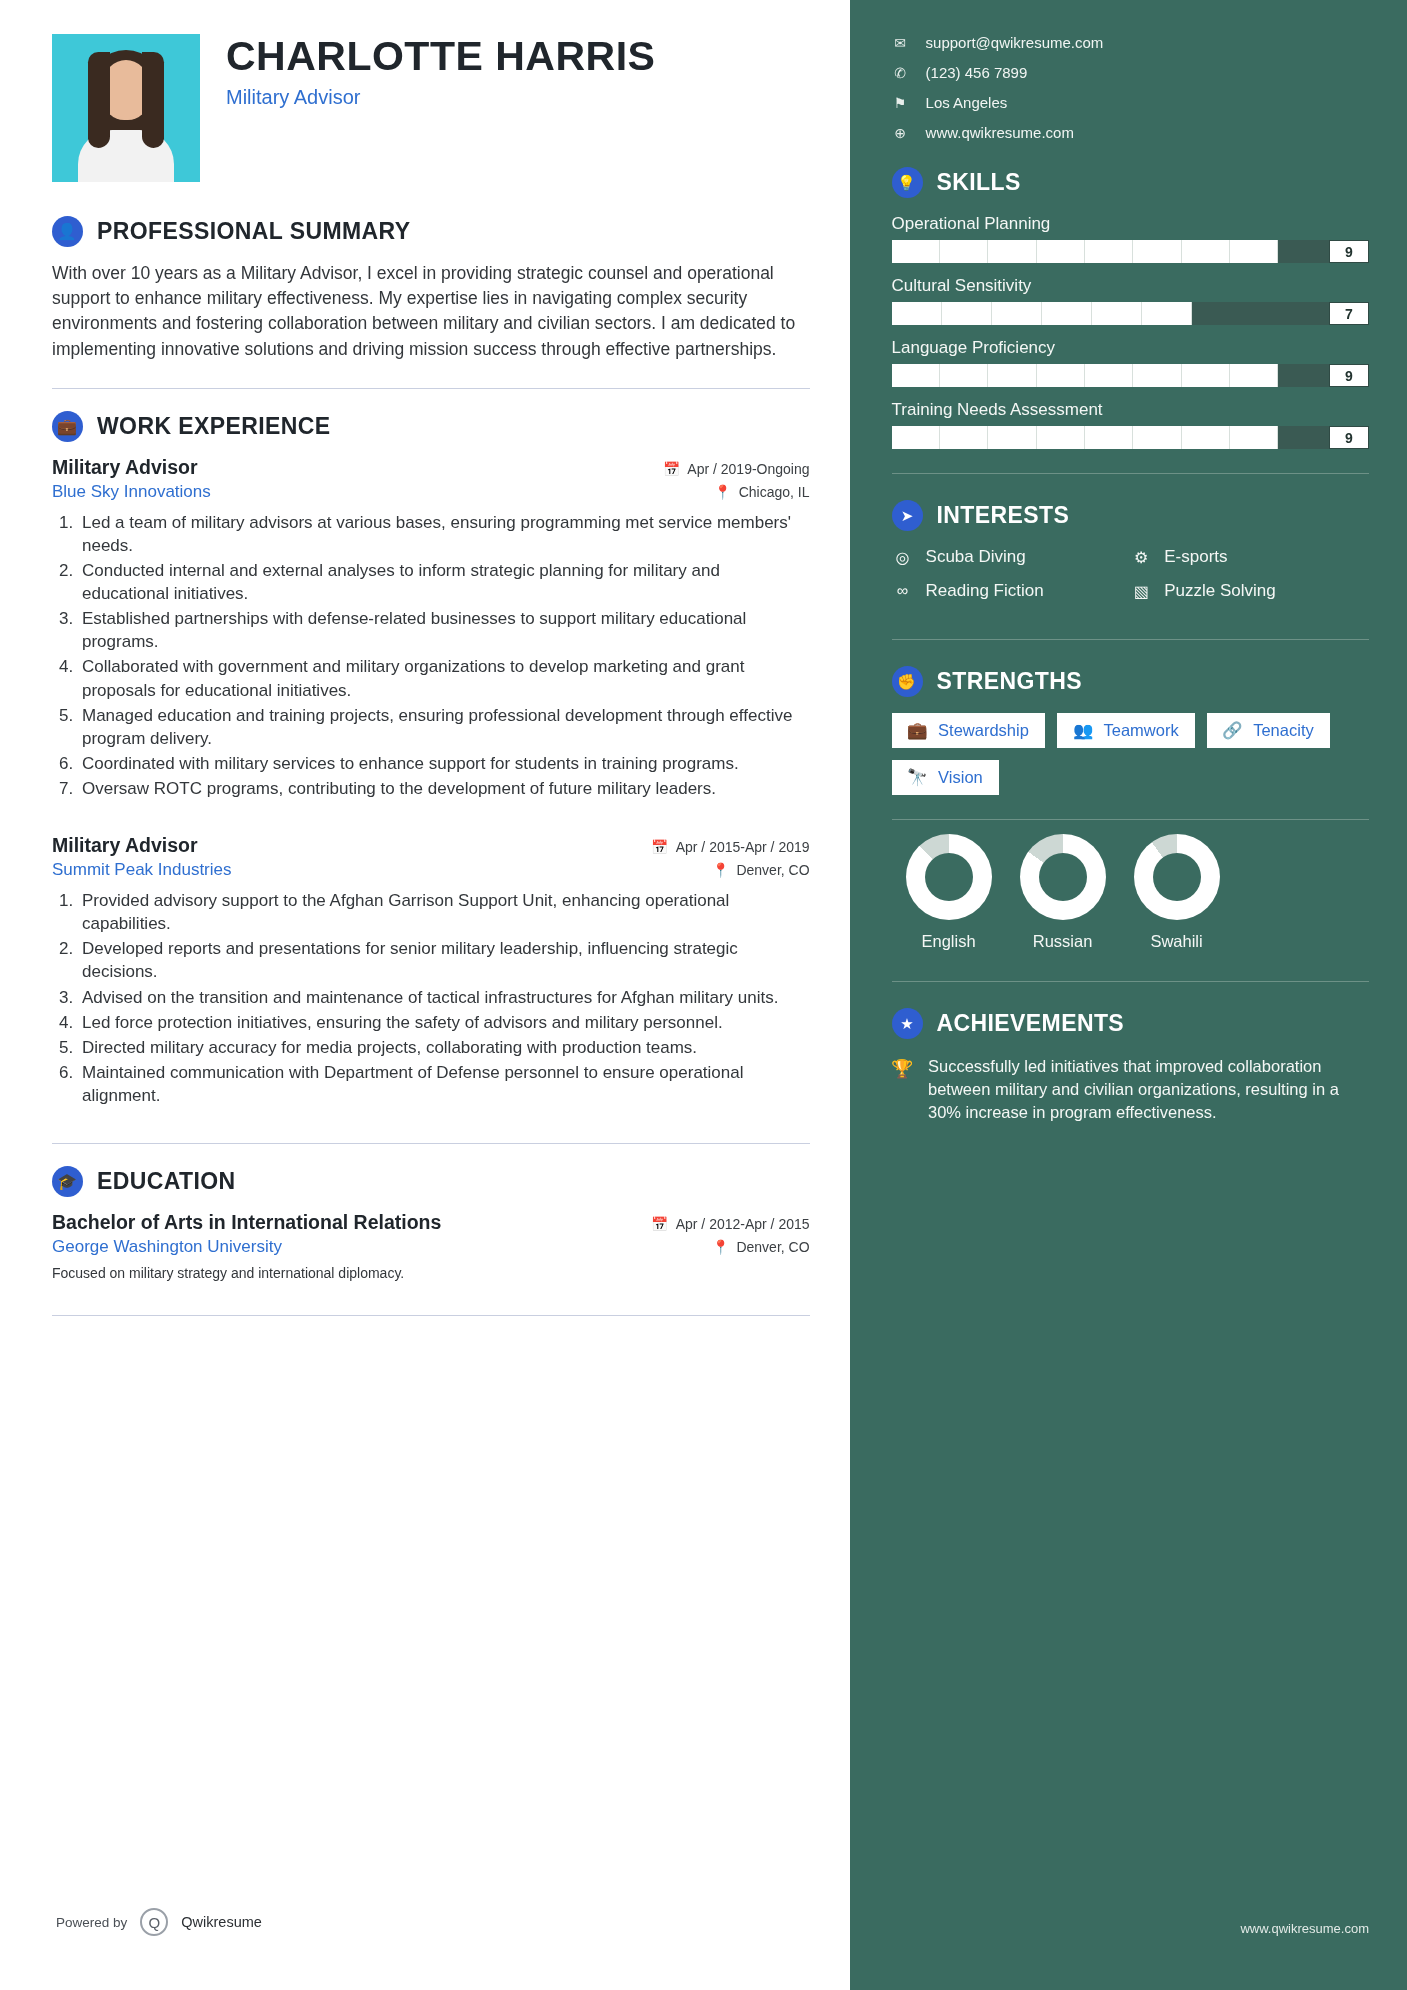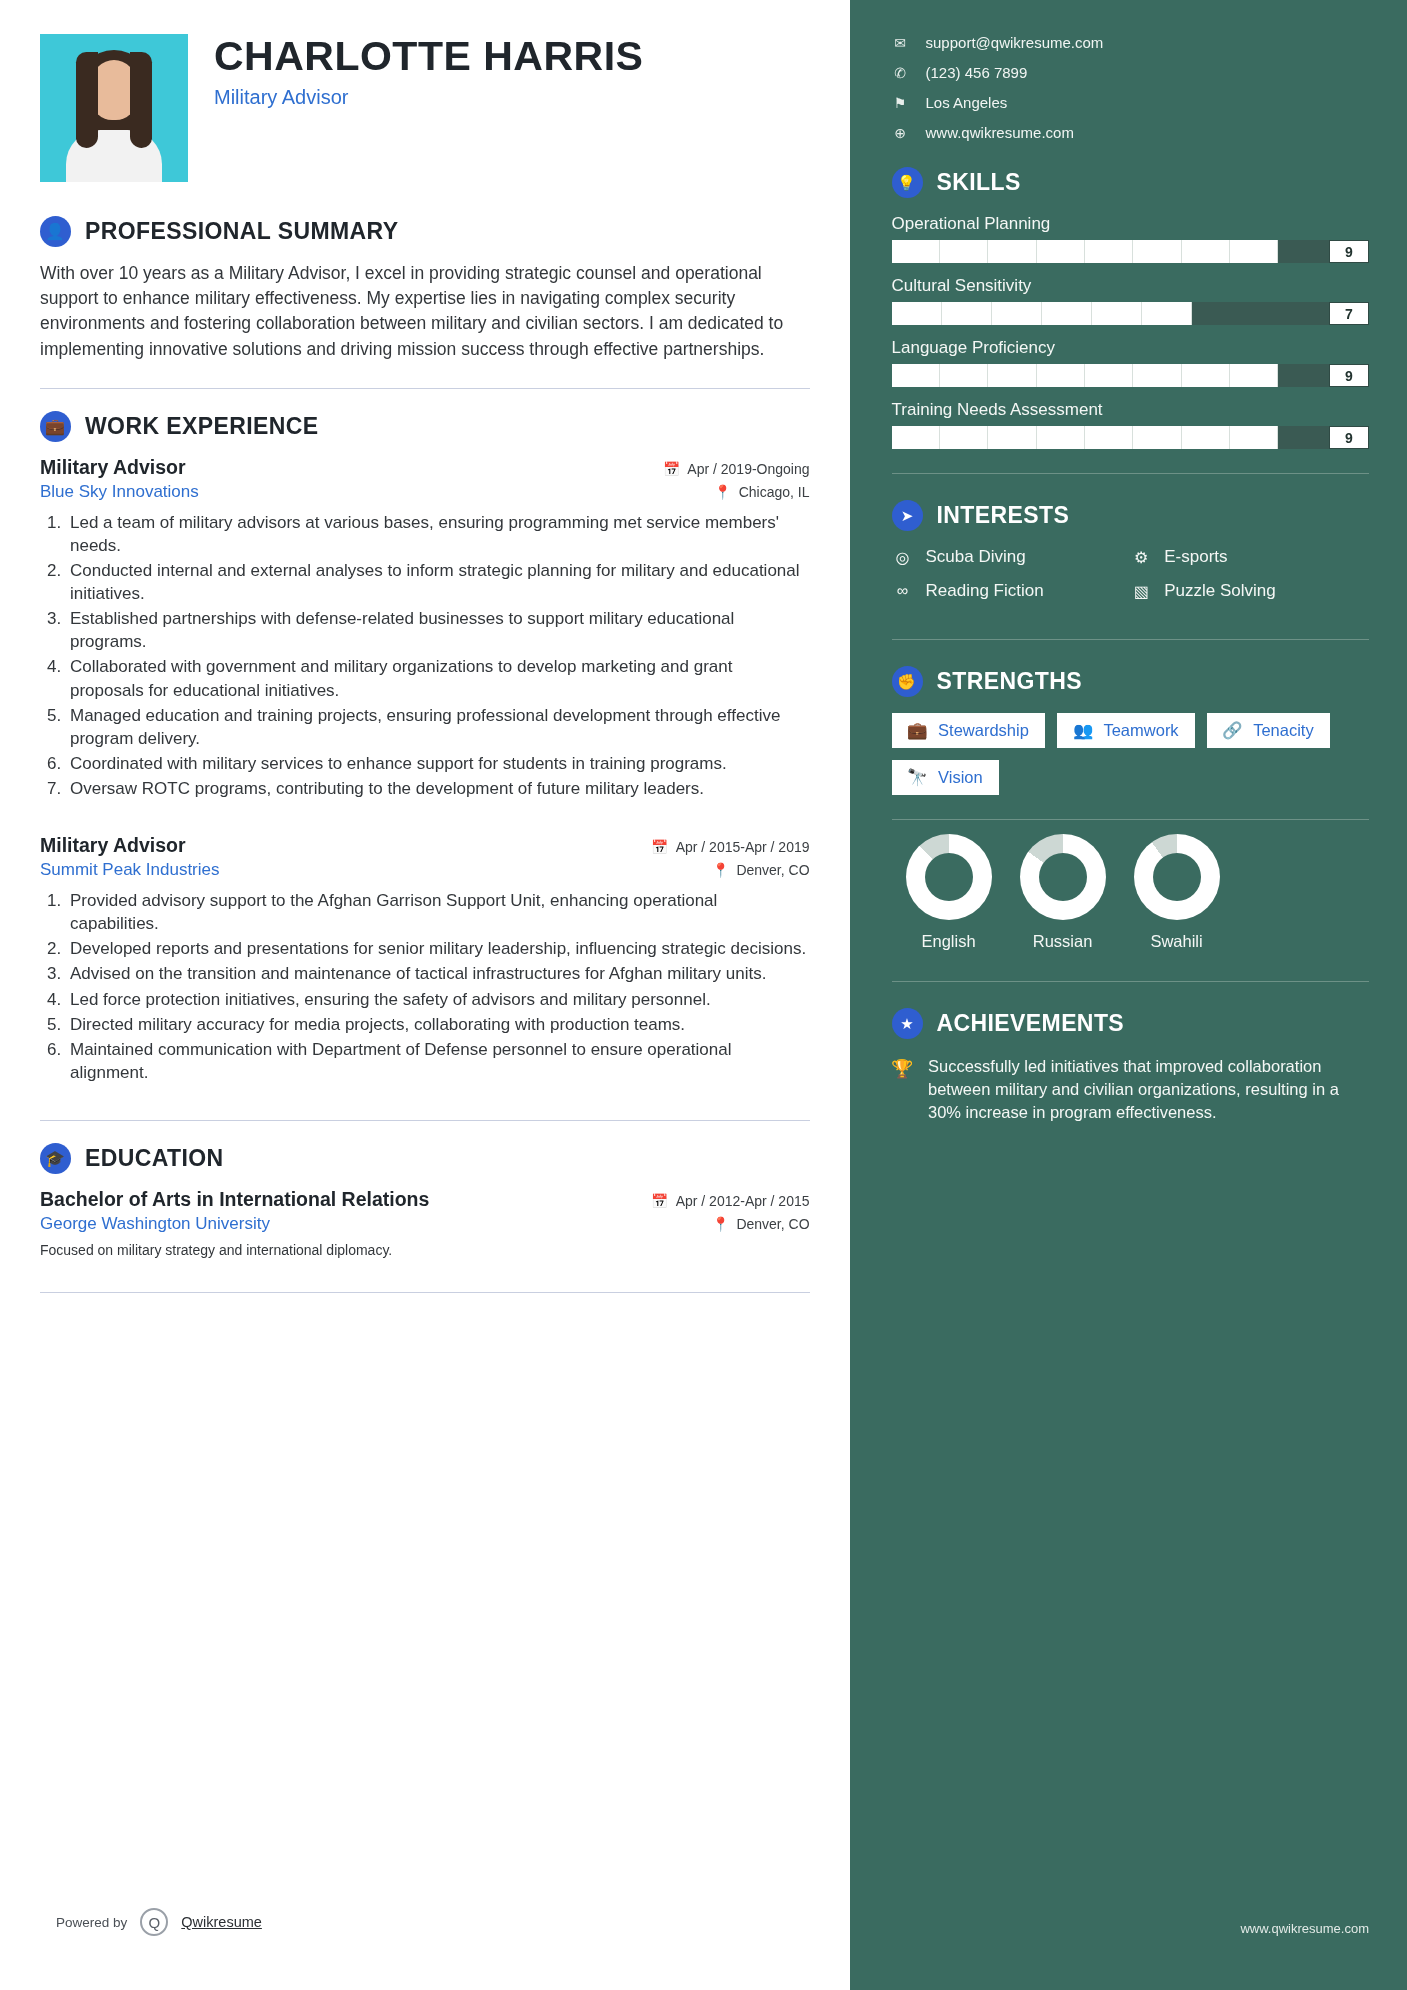--- a/index.html
+++ b/index.html
@@ -11,21 +11,21 @@
   }
   .page {
     position: relative;
     width: 1407px; height: 1990px;
     display: flex;
     overflow: hidden;
   }
   
   .left {
     width: 852px;
-    padding: 34px 40px 0 40px;
+    padding: 34px 40px 0 52px;
     position: relative;
   }
   .header {
     display: flex;
     align-items: flex-start;
     gap: 26px;
     margin-bottom: 34px;
   }
   .photo {
     width: 148px; height: 148px;
@@ -169,21 +169,20 @@
     width: 28px; height: 28px;
     border-radius: 50%;
     border: 2px solid #9aa0a8;
     color: #5a6068;
     font-size: 15px;
     display: flex; align-items: center; justify-content: center;
   }
   .qwik-name {
     font-size: 14.5px;
     color: #2b2f33;
-    text-decoration: underline;
   }
   
   .right {
     width: 559px;
     background: #3a6b60;
     color: #ffffff;
     padding: 34px 38px 0 42px;
     position: relative;
   }
   .contact-line {

